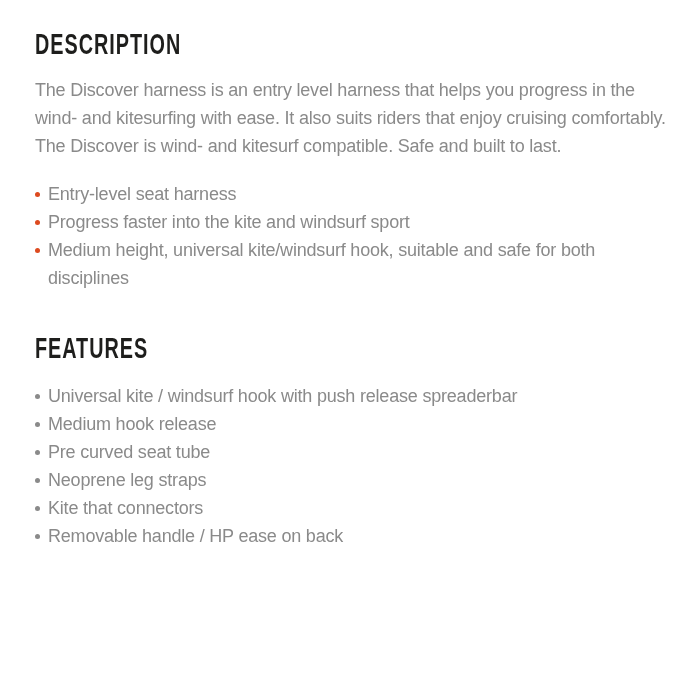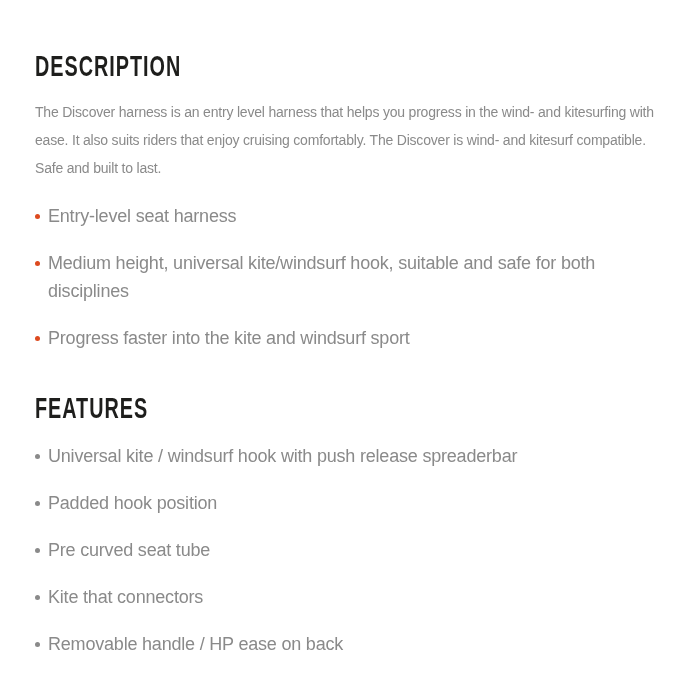--- a/index.html
+++ b/index.html
@@ -12,58 +12,57 @@
     height: 700px;
     overflow: hidden;
     font-family: "Liberation Sans", sans-serif;
     --heading-color: #1e1e1c;
     --body-color: #8a8a8a;
     --accent-color: #dd4a1f;
   }
   .content {
     box-sizing: border-box;
     width: 700px;
-    padding: 54px 30px 0 35px;
+    padding: 32px 30px 0 35px;
   }
   .section-heading {
     margin: 0;
     font-size: 30px;
     font-weight: bold;
     line-height: 24px;
     letter-spacing: 1.5px;
     color: var(--heading-color);
     transform: scaleX(0.66);
     transform-origin: left center;
     white-space: nowrap;
   }
   .description-heading { margin-bottom: 20px; }
   .features-heading { margin-top: 44px; margin-bottom: 22px; }
 
   .body-text {
     margin: 0 0 20px 0;
     width: 640px;
-    font-size: 14px;
+    font-size: 18px;
     letter-spacing: -0.2px;
     line-height: 28px;
     color: var(--body-color);
   }
   ul.bullet-list {
     list-style: none;
     margin: 0;
     padding: 0;
     width: 640px;
   }
   ul.bullet-list li {
     position: relative;
     padding-left: 13px;
     font-size: 18px;
     letter-spacing: -0.2px;
     line-height: 28px;
     color: var(--body-color);
-    margin-top: 19px;
   }
   ul.bullet-list li .dot {
     position: absolute;
     left: 0;
     top: 12px;
     width: 5px;
     height: 5px;
     border-radius: 50%;
   }
   ul.highlight-list li .dot { background: var(--accent-color); }
@@ -80,50 +79,54 @@
 
   <ul class="bullet-list highlight-list">
 
       <li>
         <span class="dot"></span>
         <span>Entry-level seat harness</span>
       </li>
 
       <li>
         <span class="dot"></span>
-        <span>Medium height, universal kite/windsurf hook, suitable and safe for both disciplines</span>
+        <span>Progress faster into the kite and windsurf sport</span>
       </li>
 
       <li>
         <span class="dot"></span>
-        <span>Progress faster into the kite and windsurf sport</span>
+        <span>Medium height, universal kite/windsurf hook, suitable and safe for both disciplines</span>
       </li>
     </ul>
 
   <h2 class="section-heading features-heading">FEATURES</h2>
 
   <ul class="bullet-list feature-list">
 
 
       <li>
         <span class="dot"></span>
         <span>Universal kite / windsurf hook with push release spreaderbar</span>
       </li>
 
       <li>
         <span class="dot"></span>
-        <span>Padded hook position</span>
+        <span>Medium hook release</span>
       </li>
 
 
       <li>
         <span class="dot"></span>
         <span>Pre curved seat tube</span>
       </li>
 
+      <li>
+        <span class="dot"></span>
+        <span>Neoprene leg straps</span>
+      </li>
 
       <li>
         <span class="dot"></span>
         <span>Kite that connectors</span>
       </li>
 
       <li>
         <span class="dot"></span>
         <span>Removable handle / HP ease on back</span>
       </li>

